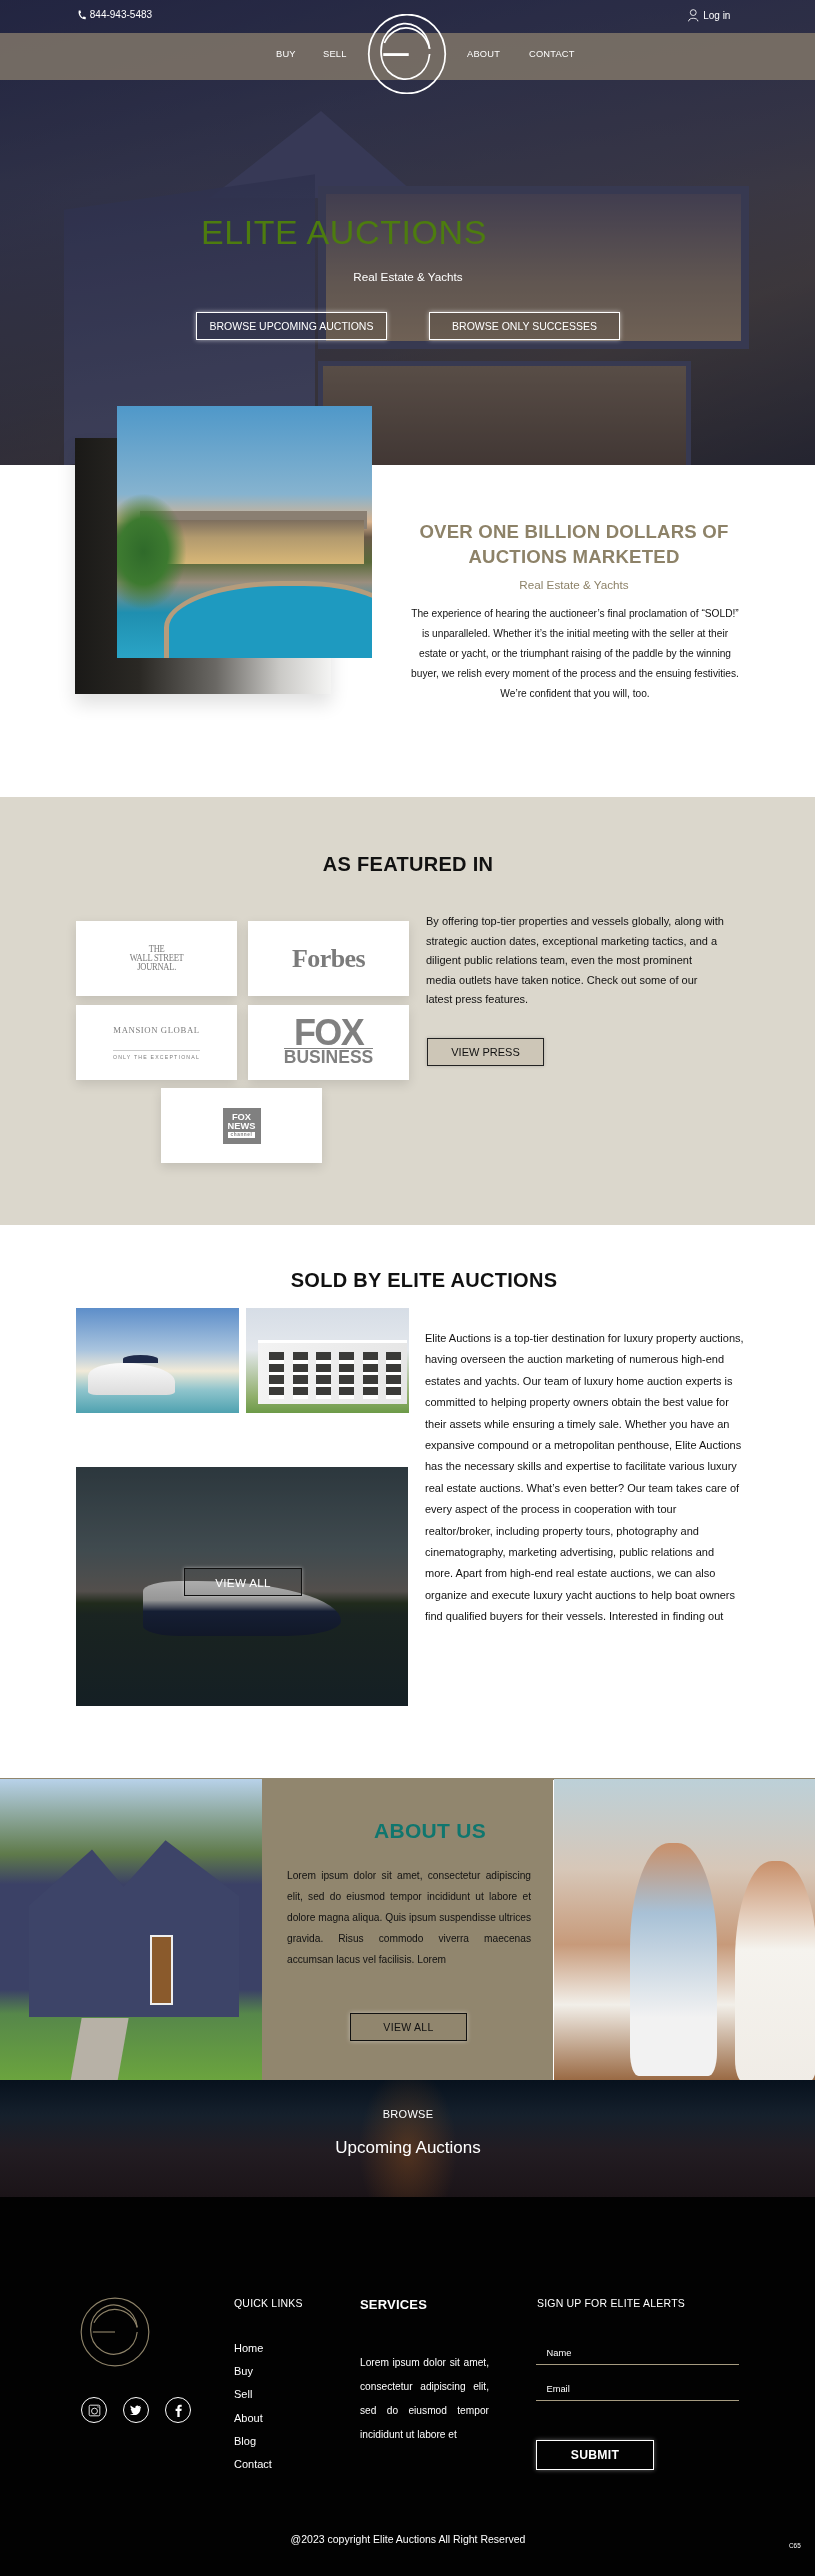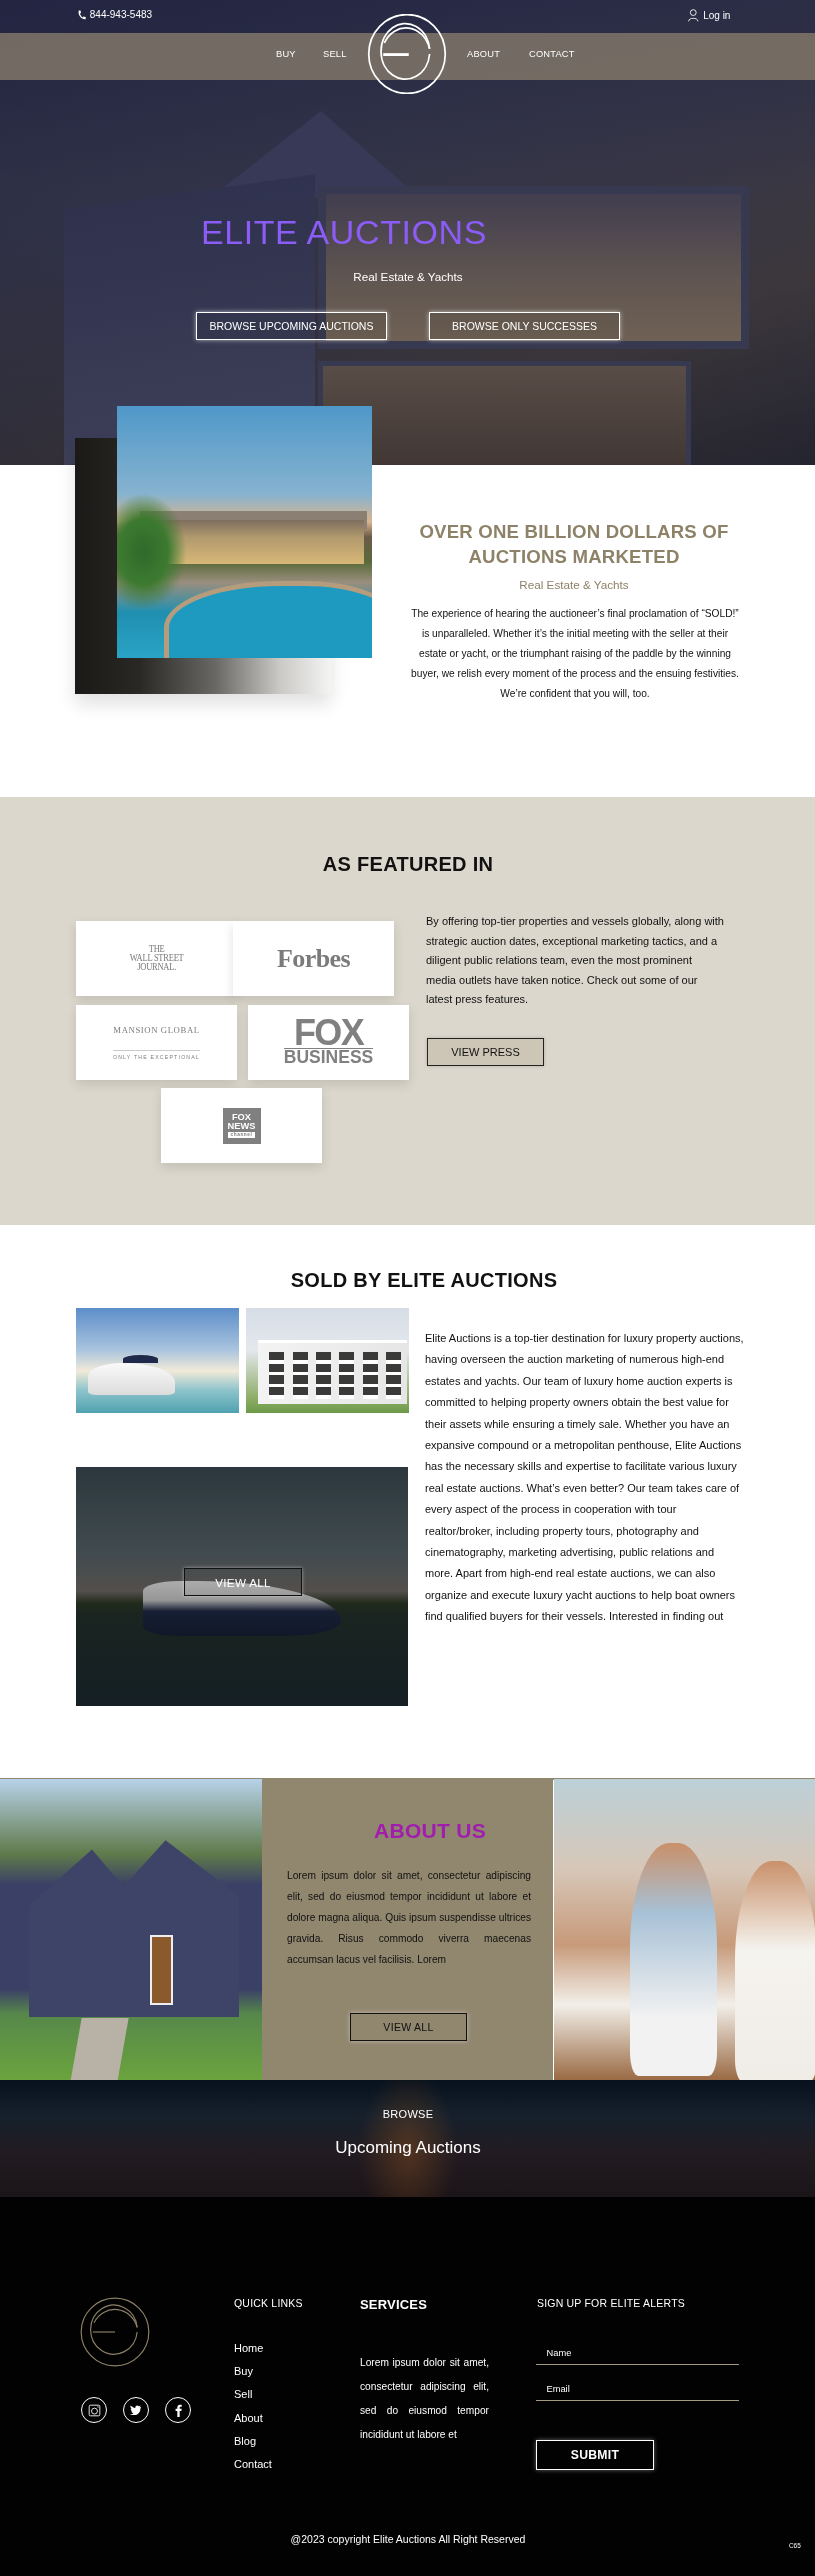--- a/index.html
+++ b/index.html
@@ -16,21 +16,21 @@
   .hero .bldg-roof { position:absolute; left:210px; top:111px; width:0; height:0; border-left:111px solid transparent; border-right:99px solid transparent; border-bottom:87px solid #4a4e72; }
   .hero .shade { position:absolute; inset:0; background: rgba(20,20,35,0.35); }
 
   .topbar { position: absolute; left: 0; top: 0; width: 816px; height: 33px; }
   .phone { position: absolute; left: 77px; top: 9.3px; color: #fff; font-size: 10px; display: flex; align-items: center; gap: 3.5px; }
   .login { position: absolute; left: 688px; top: 9.3px; color: #fff; font-size: 10px; display: flex; align-items: center; gap: 4.7px; }
   .navband { position: absolute; left: 0; top: 33px; width: 816px; height: 47px; background: rgba(128,118,104,0.85); }
   .nav-item { position: absolute; top: 49px; color: #fff; font-size: 9.3px; letter-spacing: 0.2px; }
   .logo-hero { position: absolute; left: 367px; top: 14px; width: 80px; height: 80px; }
 
-  .hero-title { position: absolute; left: 0; width: 688px; top: 213px; text-align: center; color: #8b5cf6; font-size: 34px; font-weight: 400; letter-spacing: 0.6px; }
+  .hero-title { position: absolute; left: 0; width: 688px; top: 213px; text-align: center; color: #4d7c0f; font-size: 34px; font-weight: 400; letter-spacing: 0.6px; }
   .hero-sub { position: absolute; left: 0; width: 816px; top: 270px; text-align: center; color: #fff; font-size: 11.7px; }
   .hero-btn { position: absolute; top: 312px; height: 28px; border: 1.2px solid #fff; color: #fff; font-size: 10.5px; display:flex; align-items:center; justify-content:center; box-shadow: 0 0 4.7px rgba(255,255,255,.6); background: rgba(0,0,0,0.05); }
 
   
   .intro-shadow { position: absolute; left: 75px; top: 438px; width: 256px; height: 256px; background: linear-gradient(90deg, #1a1917 0%, #2a2824 25%, #6a6864 55%, #cac9c6 80%, #f4f4f3 100%); box-shadow: 0 10.5px 17.5px rgba(0,0,0,0.12); }
   .intro-photo { position: absolute; left: 117px; top: 406px; width: 255px; height: 252px; overflow: hidden;
     background: linear-gradient(180deg, #4f98c9 0%, #86b3cf 35%, #d9b48f 46%, #6a5a48 52%, #5a6a3a 62%, #9a8e7e 70%, #1f8fb0 82%, #2aa4c6 100%); }
   .intro-photo .house { position:absolute; left:26px; top:114px; width:221px; height:44px; background: linear-gradient(180deg,#7d6e5e 0%, #b29a6e 40%, #d8b777 100%); }
   .intro-photo .roof { position:absolute; left:23px; top:105px; width:227px; height:17.5px; background:#8a7f72; }
   .intro-photo .pool { position:absolute; left:47px; top:175px; width:233px; height:93px; border-radius: 50% 40% 0 0; background: #1e9ac0; border:5.8px solid #b59c7c; }
@@ -74,21 +74,21 @@
   
   .about-bar { position: absolute; left: 0; top: 1778px; width: 816px; height: 1.7px; background: #91866e; }
   .about-left { position: absolute; left: 0; top: 1779px; width: 262px; height: 301px; overflow: hidden; background: linear-gradient(180deg,#b8d2ea 0%, #5f7a4a 25%, #3b4166 35%, #3b4166 70%, #56874a 78%, #6ba43e 100%); }
   .about-left .house { position:absolute; left:29px; top:52px; width:210px; height:186px; background: #3d4468; clip-path: polygon(0 40%, 30% 10%, 45% 30%, 65% 5%, 100% 35%, 100% 100%, 0 100%); }
   .about-left .door { position:absolute; left:150px; top:156px; width:23px; height:70px; background:#8a5a2c; border:2.3px solid #eee; }
   .about-left .path { position:absolute; left:76px; top:239px; width:47px; height:64px; background:#b7b1a6; transform: skewX(-10deg); }
   .about-mid { position: absolute; left: 262px; top: 1779px; width: 291px; height: 301px; background: #91866e; }
   .about-right { position: absolute; left: 554px; top: 1779px; width: 262px; height: 301px; overflow: hidden; background: linear-gradient(180deg,#bcd0d8 0%, #d7c7b8 30%, #c79a7a 55%, #f2efe9 75%, #9a6a44 100%); }
   .about-right .p1 { position:absolute; left:76px; top:64px; width:87px; height:233px; background: linear-gradient(180deg,#c9906a 0%, #a8c1d6 30%, #f2f2f2 75%); border-radius: 45% 45% 10% 10%; }
   .about-right .p2 { position:absolute; left:181px; top:82px; width:82px; height:221px; background: linear-gradient(180deg,#c9906a 0%, #f5f3ee 40%, #f0ece6 100%); border-radius: 45% 45% 10% 10%; }
-  .about-title { position: absolute; left: 262px; width: 336px; top: 1819px; text-align: center; font-size: 21px; color: #a21caf; letter-spacing: 0.3px; }
+  .about-title { position: absolute; left: 262px; width: 336px; top: 1819px; text-align: center; font-size: 21px; color: #0f766e; letter-spacing: 0.3px; }
   .about-body { position: absolute; left: 287px; width: 244px; top: 1865px; font-size: 10.2px; line-height: 21px; text-align: justify; color: #111; height: 128px; overflow: hidden; }
   .about-btn { position: absolute; left: 350px; top: 2013px; width: 117px; height: 28px; border: 1.2px solid #111; font-size: 10.5px; color: #111; display:flex; align-items:center; justify-content:center; letter-spacing:0.3px; box-shadow: 0 0 4.7px rgba(255,255,255,.45); }
 
   
   .browse { position: absolute; left: 0; top: 2080px; width: 816px; height: 117px; background:
     radial-gradient(ellipse 70px 117px at 408px 70px, rgba(140,80,30,0.45), transparent 70%),
     linear-gradient(180deg, #07111d 0%, #15202c 30%, #221c22 60%, #1b1418 100%); }
   .browse-label { position: absolute; left: 0; width: 816px; top: 2108px; text-align: center; color: #fff; font-size: 11px; letter-spacing: 0.3px; }
   .browse-title { position: absolute; left: 0; width: 816px; top: 2138px; text-align: center; color: #fff; font-size: 17px; }
 
@@ -163,21 +163,21 @@
 <section class="featured"></section>
 <h2 class="featured-title">AS FEATURED IN</h2>
 
 <div class="press-card" style="left:76px; top:921px;">
   <div class="wsj">
     <div>THE</div>
     <div>WALL STREET</div>
     <div>JOURNAL.</div>
   </div>
 </div>
-<div class="press-card" style="left:233px; top:921px;">
+<div class="press-card" style="left:248px; top:921px;">
   <div class="forbes">Forbes</div>
 </div>
 <div class="press-card" style="left:76px; top:1005px;">
   <div class="mansion">
     <div class="m1">MANSION GLOBAL</div>
     <div class="m2">ONLY THE EXCEPTIONAL</div>
   </div>
 </div>
 <div class="press-card" style="left:248px; top:1005px;">
   <div class="foxbiz">

